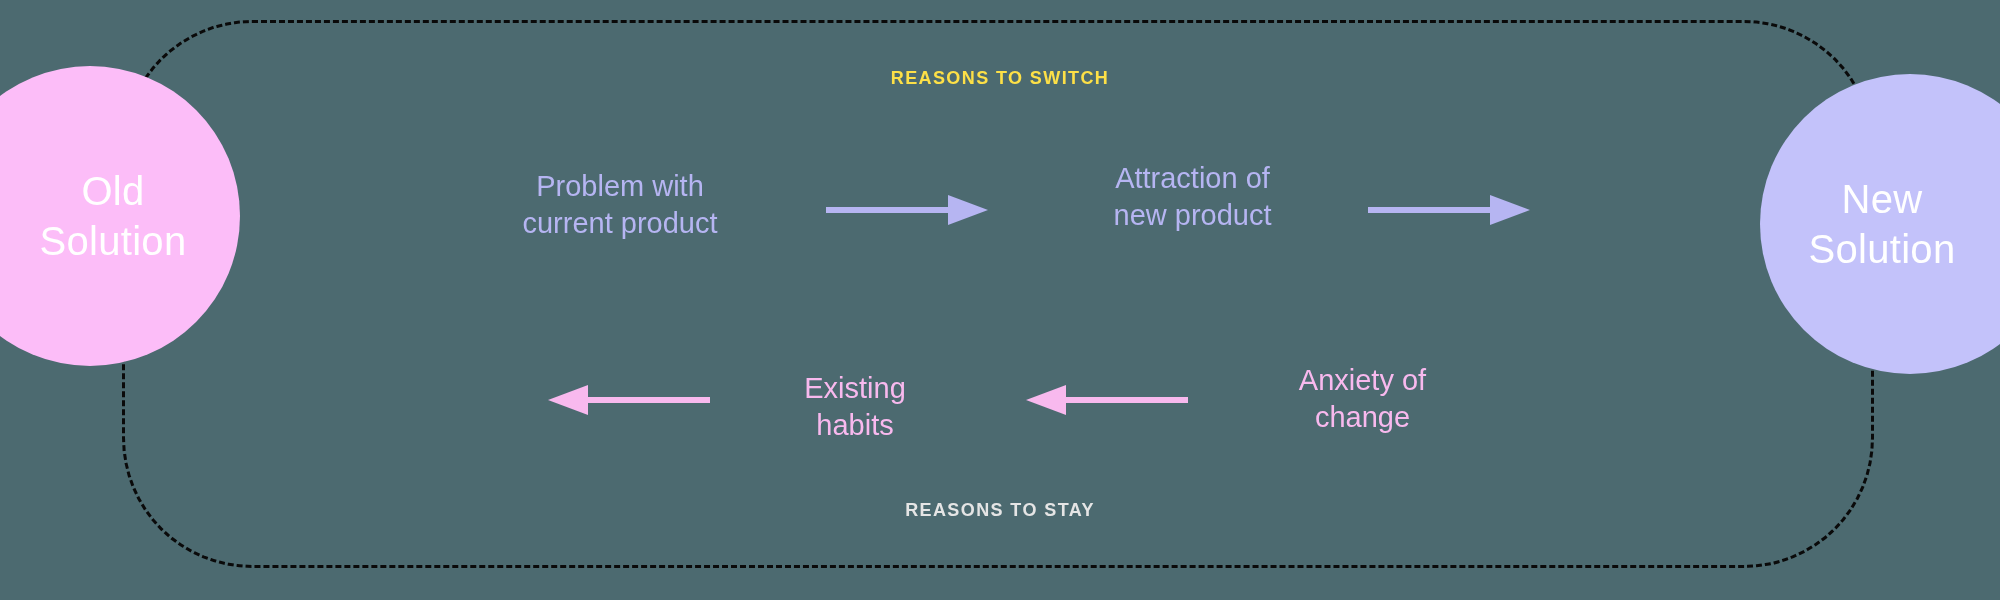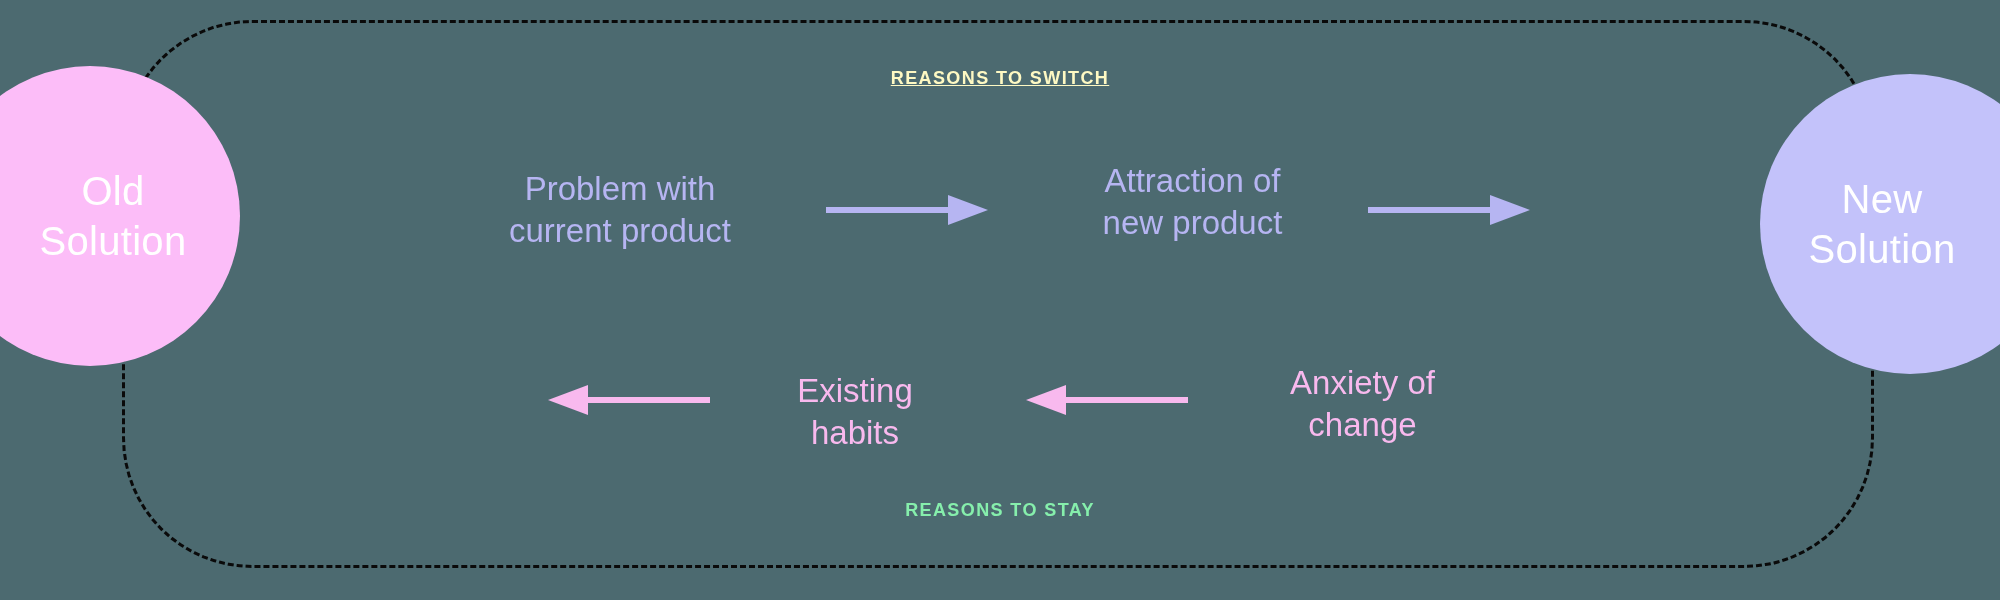--- a/index.html
+++ b/index.html
@@ -67,33 +67,32 @@
     position: absolute;
     width: 100%;
     text-align: center;
     font-size: 18px;
     font-weight: bold;
     letter-spacing: 1.4px;
     z-index: 2;
   }
   .caption-switch {
     top: 68px;
-    color: #fef9c3;
-    text-decoration: underline;
+    color: #fde047;
   }
   .caption-stay {
     top: 500px;
-    color: #86efac;
+    color: #e5e5e5;
   }
 
   
   .flow-label {
     position: absolute;
     text-align: center;
-    font-size: 33px;
+    font-size: 29px;
     line-height: 1.28;
     z-index: 2;
     white-space: pre-line;
   }
   .label-switch { color: #b6b5f2; }
   .label-stay   { color: #f8b9ee; }
 
   .lbl-problem    { left: 490px;  top: 168px; width: 260px; }
   .lbl-attraction { left: 1080px; top: 160px; width: 225px; }
   .lbl-habits     { left: 755px;  top: 362px; width: 200px; margin-top: 8px; }

